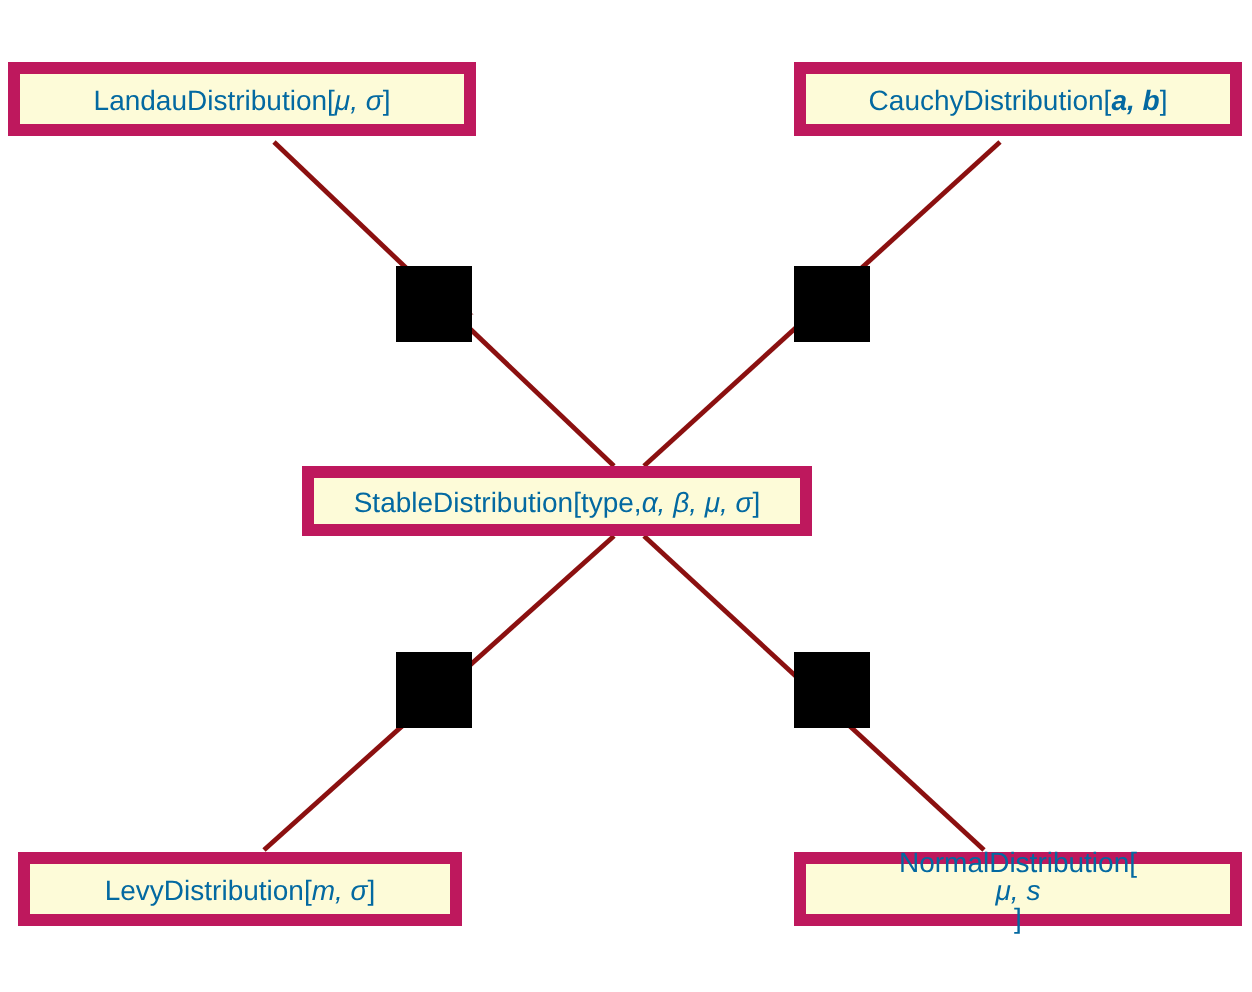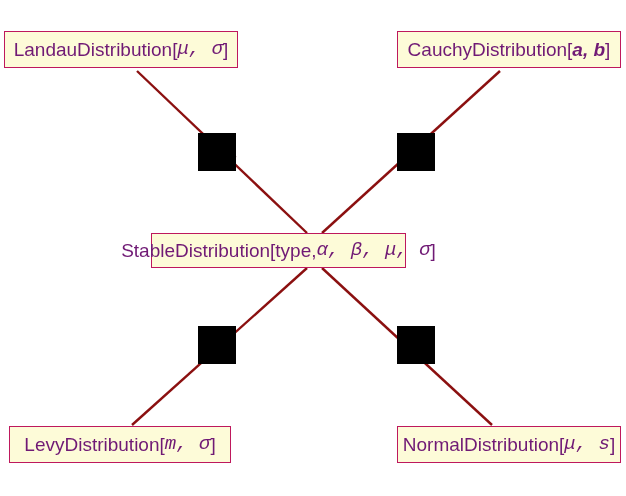--- a/index.html
+++ b/index.html
@@ -19,37 +19,37 @@
     position: absolute;
     left: 0;
     top: 0;
     width: 626px;
     height: 496px;
   }
   .node-box {
     position: absolute;
     box-sizing: border-box;
     background: #fdfbd8;
-    border: 1px solid #be185d;
-    color: #701a75;
-    font-size: 19px;
+    border: 6px solid #be185d;
+    color: #0369a1;
+    font-size: 14px;
     line-height: 1;
     white-space: nowrap;
     display: flex;
     align-items: center;
     justify-content: center;
     padding: 0 9px;
   }
   .node-box .var {
     font-style: italic;
     font-weight: bold;
   }
   .node-box .greek {
     font-style: italic;
-    font-family: Liberation Mono, monospace;
+    font-family: Liberation Sans, sans-serif;
   }
 </style>
 </head>
 <body>
 
 <div id="stage">
 
   <svg id="edge-layer" viewBox="0 0 626 496" width="626" height="496" xmlns="http://www.w3.org/2000/svg">
     <g id="edges-group">
         <line x1="307" y1="233" x2="137" y2="71" stroke="#8b1010" stroke-width="2.4"></line>
@@ -86,19 +86,19 @@
       <span class="greek">α, β, μ, σ</span>
       <span>]</span>
   </div>
 
   <div class="node-box" id="node-levy" style="left: 9px; top: 426px; width: 222px; height: 37px; text-align: right;">
     <span>LevyDistribution[</span>
       <span class="greek">m, σ</span>
       <span>]</span>
   </div>
 
-  <div class="node-box" id="node-normal" style="left: 397px; top: 426px; width: 224px; height: 37px;">
+  <div class="node-box" id="node-normal" style="left: 397px; top: 426px; width: 224px; height: 37px; flex-direction: column;">
     <span>NormalDistribution[</span>
       <span class="greek">μ, s</span>
       <span>]</span>
   </div>
 
 </div>
 
 </body></html>

